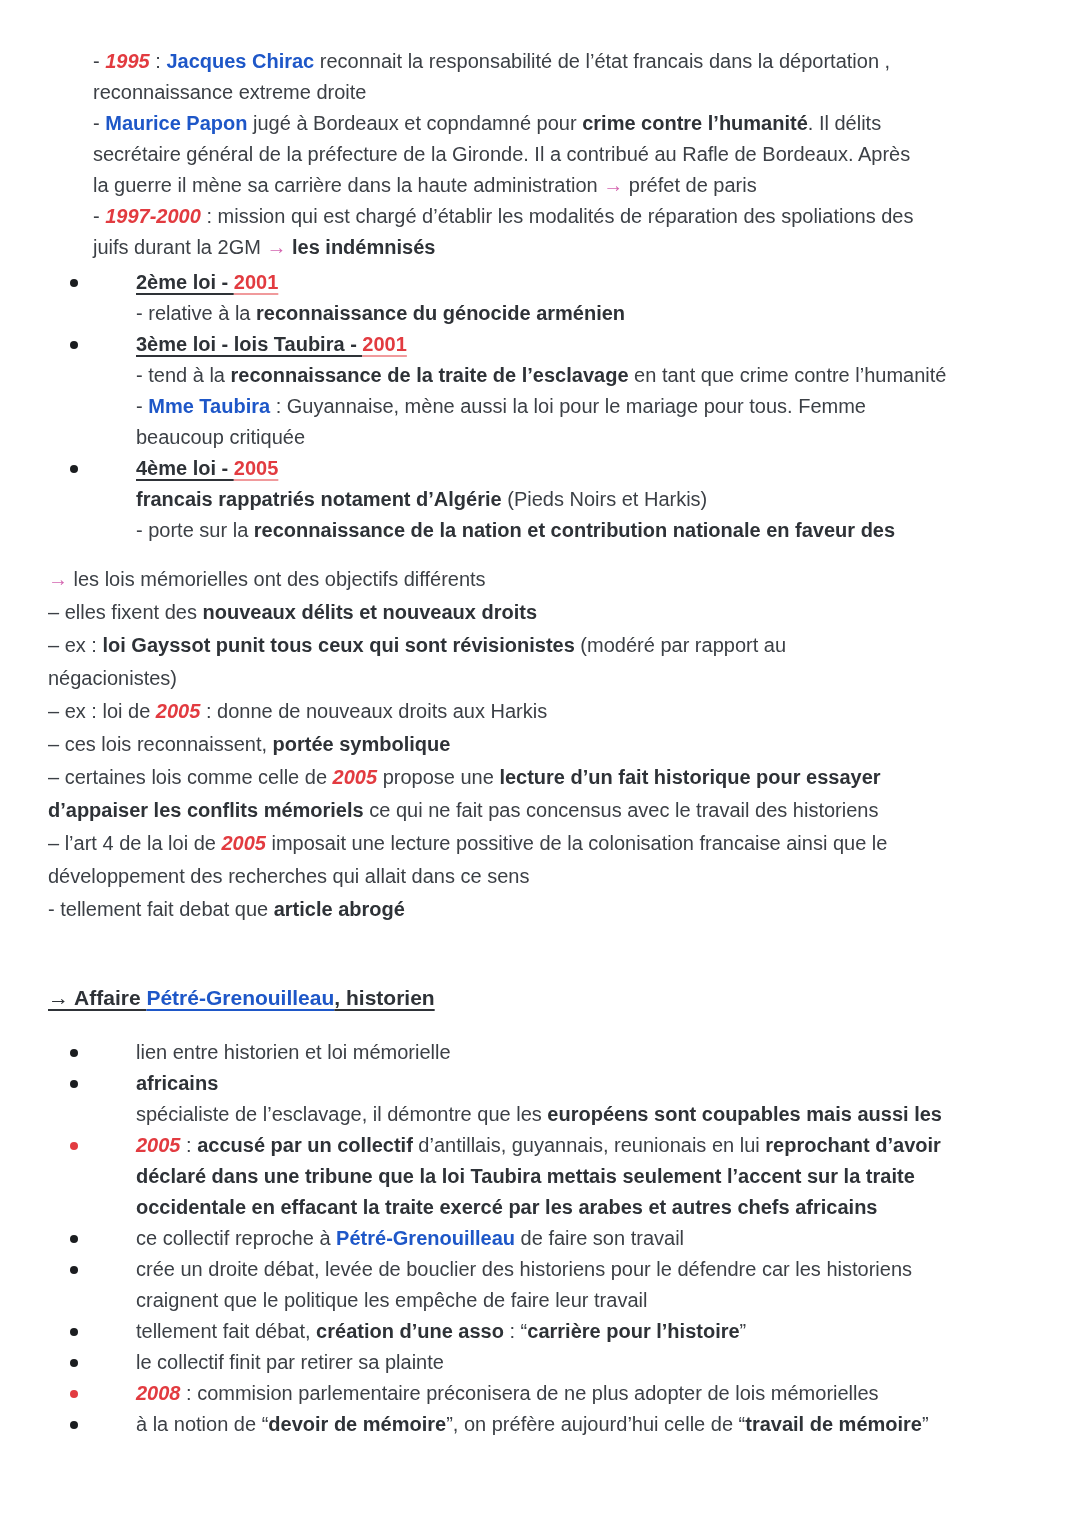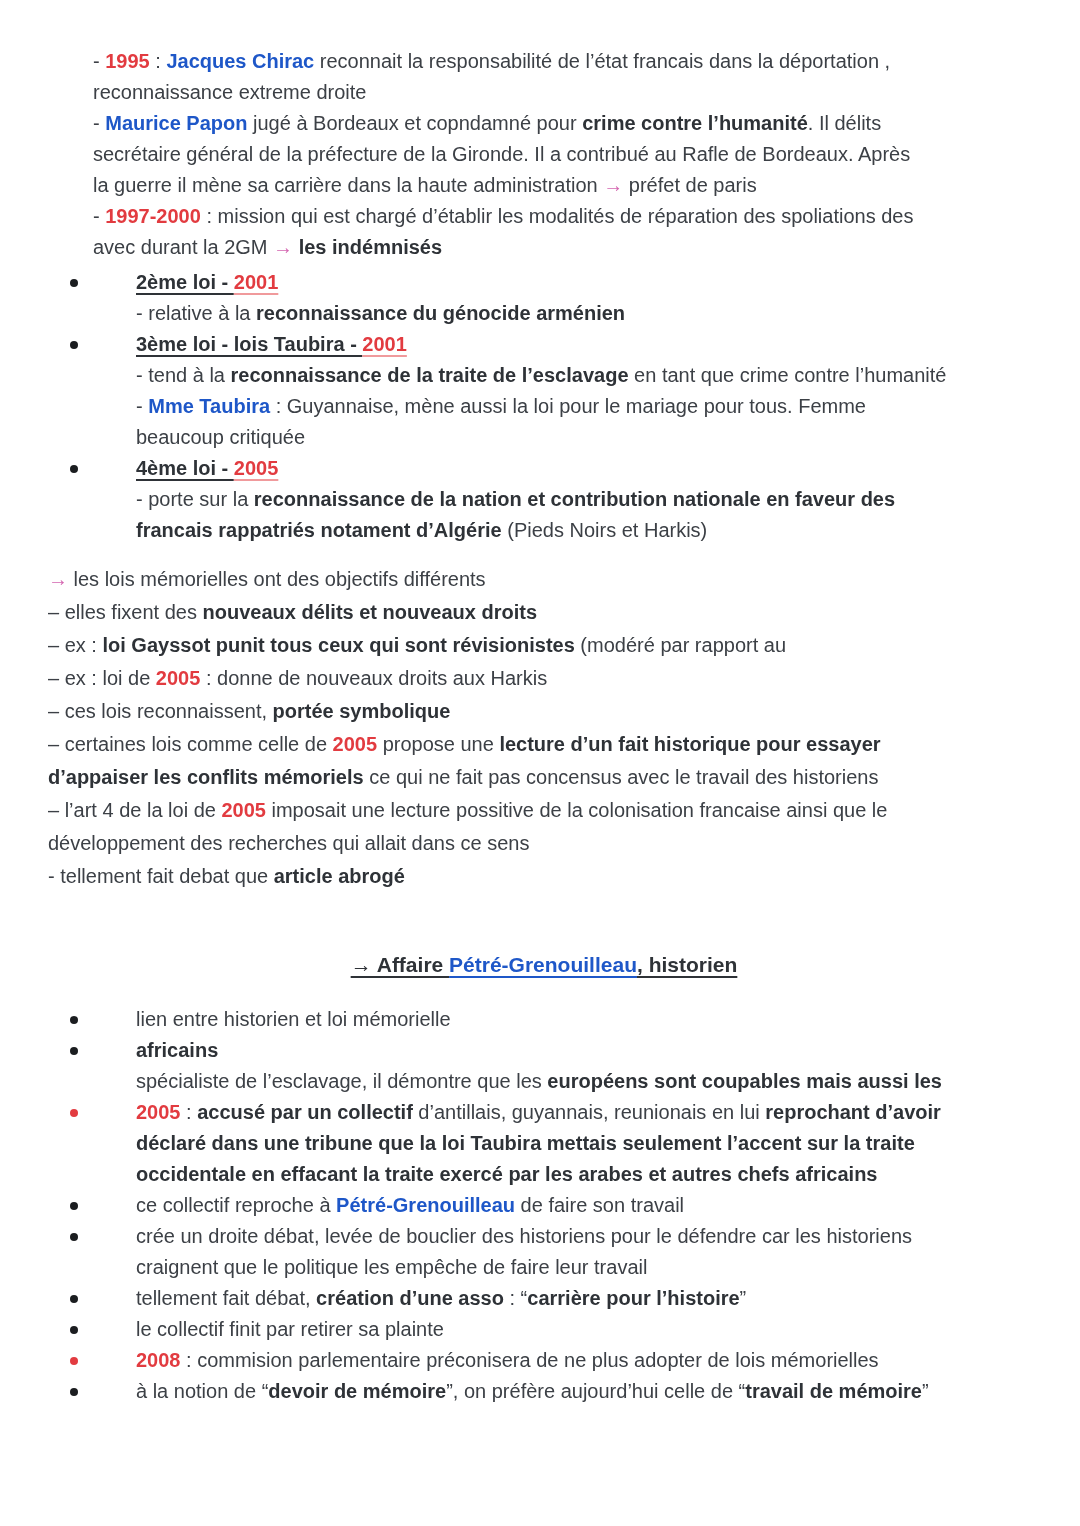--- a/index.html
+++ b/index.html
@@ -16,45 +16,45 @@
   .line{white-space:pre;font-size:20px;line-height:31px;}
   .lh33 .line{line-height:33px;}
   .indent-93{margin-left:45px;}
   .indent-48{margin-left:0;}
   .bullets{}
   .item{display:flex;align-items:flex-start;}
   .dot-col{flex:0 0 45px;position:relative;height:31px;}
   .dot{position:absolute;left:22px;top:12px;width:8px;height:8px;border-radius:50%;background:var(--dot);}
   .dot-red{background:var(--red);}
   .content{flex:1 1 auto;min-width:0;margin-left:43px;}
-  .heading .line{font-size:21px;line-height:31px;text-align:center;}
+  .heading .line{font-size:21px;line-height:31px;}
   
   .s-n{color:var(--text);}
   .s-b{font-weight:700;color:var(--bold);}
-  .s-red{font-weight:700;color:var(--red);}
+  .s-red{font-weight:700;color:var(--red);font-style:italic;}
   .s-blue{font-weight:700;color:var(--blue);}
   .s-pink{color:var(--pink);font-weight:600;}
   .s-bu{font-weight:700;color:var(--bold);text-decoration:underline;text-decoration-thickness:2px;text-underline-offset:4px;}
   .s-redu{font-weight:700;color:var(--red);text-decoration:underline;text-decoration-color:var(--redline);text-decoration-thickness:2px;text-underline-offset:4px;}
   .s-blueu{font-weight:700;color:var(--blue);text-decoration:underline;text-decoration-thickness:2px;text-underline-offset:4px;}
   .spacer{width:100%;}
 </style>
 </head>
 <body>
 
 <div class="page">
   <div>
       <div class="para indent-93">
         <div class="line"><span class="s-n">- </span><span class="s-red">1995</span><span class="s-n"> : </span><span class="s-blue">Jacques Chirac</span><span class="s-n"> reconnait la responsabilité de l’état francais dans la déportation ,</span></div>
         <div class="line"><span class="s-n">reconnaissance extreme droite</span></div>
         <div class="line"><span class="s-n">- </span><span class="s-blue">Maurice Papon</span><span class="s-n"> jugé à Bordeaux et copndamné pour </span><span class="s-b">crime contre l’humanité</span><span class="s-n">. Il délits</span></div>
         <div class="line"><span class="s-n">secrétaire général de la préfecture de la Gironde. Il a contribué au Rafle de Bordeaux. Après</span></div>
         <div class="line"><span class="s-n">la guerre il mène sa carrière dans la haute administration </span><span class="s-pink">→</span><span class="s-n"> préfet de paris</span></div>
         <div class="line"><span class="s-n">- </span><span class="s-red">1997-2000</span><span class="s-n"> : mission qui est chargé d’établir les modalités de réparation des spoliations des</span></div>
-        <div class="line"><span class="s-n">avec durant la 2GM </span><span class="s-pink">→</span><span class="s-n"> </span><span class="s-b">les indémnisés</span></div>
+        <div class="line"><span class="s-n">juifs durant la 2GM </span><span class="s-pink">→</span><span class="s-n"> </span><span class="s-b">les indémnisés</span></div>
       </div>
       <div class="spacer" style="height: 4px;"></div>
       <div class="bullets">
         <div class="item">
           <div class="dot-col">
             <span class="dot"></span>
           </div>
           <div class="content">
             <div class="line"><span class="s-bu">2ème loi - </span><span class="s-redu">2001</span></div>
             <div class="line"><span class="s-n">- relative à la </span><span class="s-b">reconnaissance du génocide arménien</span></div>
@@ -70,30 +70,31 @@
             <div class="line"><span class="s-n">- </span><span class="s-blue">Mme Taubira</span><span class="s-n"> : Guyannaise, mène aussi la loi pour le mariage pour tous. Femme</span></div>
             <div class="line"><span class="s-n">beaucoup critiquée</span></div>
           </div>
         </div>
         <div class="item">
           <div class="dot-col">
             <span class="dot"></span>
           </div>
           <div class="content">
             <div class="line"><span class="s-bu">4ème loi - </span><span class="s-redu">2005</span></div>
+            <div class="line"><span class="s-b">francais rappatriés notament d’Algérie</span><span class="s-n"> (Pieds Noirs et Harkis)</span></div>
             <div class="line"><span class="s-n">- porte sur la </span><span class="s-b">reconnaissance de la nation et contribution nationale en faveur des</span></div>
-            <div class="line"><span class="s-b">francais rappatriés notament d’Algérie</span><span class="s-n"> (Pieds Noirs et Harkis)</span></div>
           </div>
         </div>
       </div>
       <div class="spacer" style="height: 17px;"></div>
       <div class="para indent-48 lh33">
         <div class="line"><span class="s-pink">→</span><span class="s-n"> les lois mémorielles ont des objectifs différents</span></div>
         <div class="line"><span class="s-n">– elles fixent des </span><span class="s-b">nouveaux délits et nouveaux droits</span></div>
         <div class="line"><span class="s-n">– ex : </span><span class="s-b">loi Gayssot punit tous ceux qui sont révisionistes</span><span class="s-n"> (modéré par rapport au</span></div>
+        <div class="line"><span class="s-n">négacionistes)</span></div>
         <div class="line"><span class="s-n">– ex : loi de </span><span class="s-red">2005</span><span class="s-n"> : donne de nouveaux droits aux Harkis</span></div>
         <div class="line"><span class="s-n">– ces lois reconnaissent, </span><span class="s-b">portée symbolique</span></div>
         <div class="line"><span class="s-n">– certaines lois comme celle de </span><span class="s-red">2005</span><span class="s-n"> propose une </span><span class="s-b">lecture d’un fait historique pour essayer</span></div>
         <div class="line"><span class="s-b">d’appaiser les conflits mémoriels</span><span class="s-n"> ce qui ne fait pas concensus avec le travail des historiens</span></div>
         <div class="line"><span class="s-n">– l’art 4 de la loi de </span><span class="s-red">2005</span><span class="s-n"> imposait une lecture possitive de la colonisation francaise ainsi que le</span></div>
         <div class="line"><span class="s-n">développement des recherches qui allait dans ce sens</span></div>
         <div class="line"><span class="s-n">- tellement fait debat que </span><span class="s-b">article abrogé</span></div>
       </div>
       <div class="spacer" style="height: 56px;"></div>
       <div class="heading indent-48">

